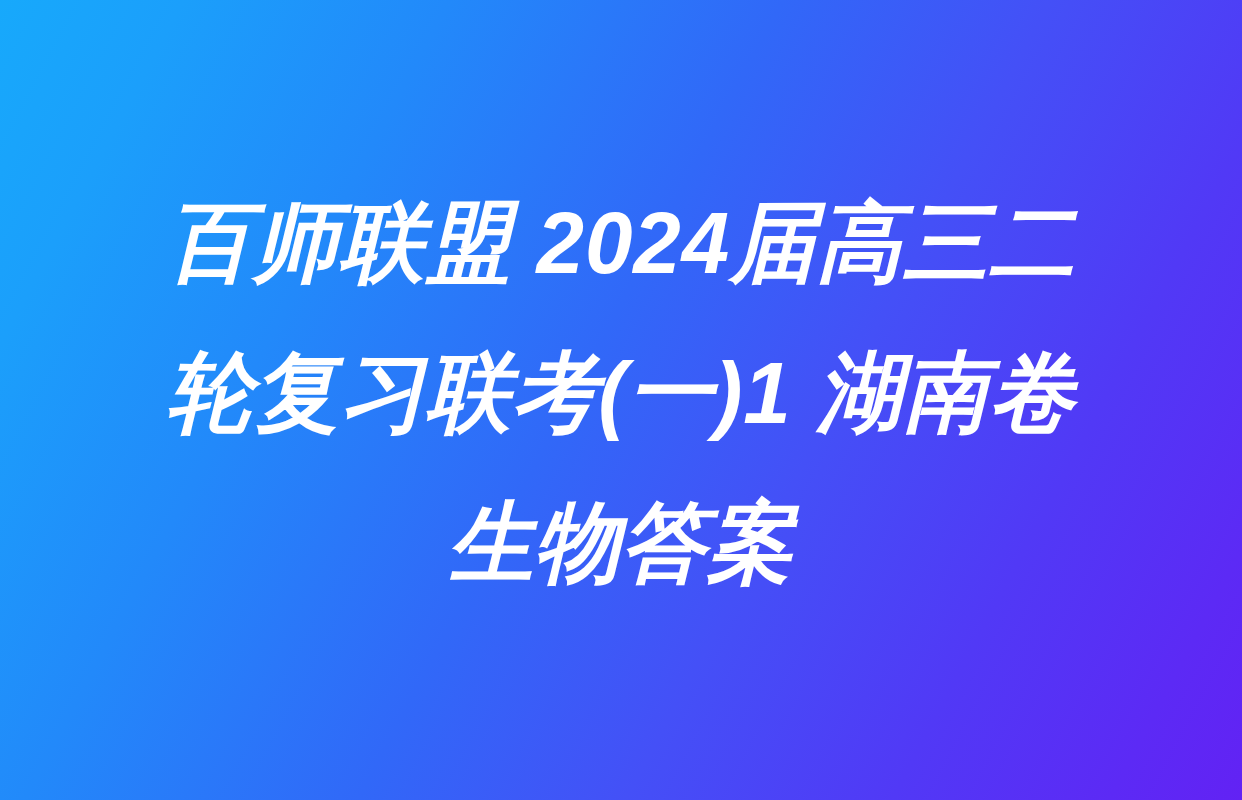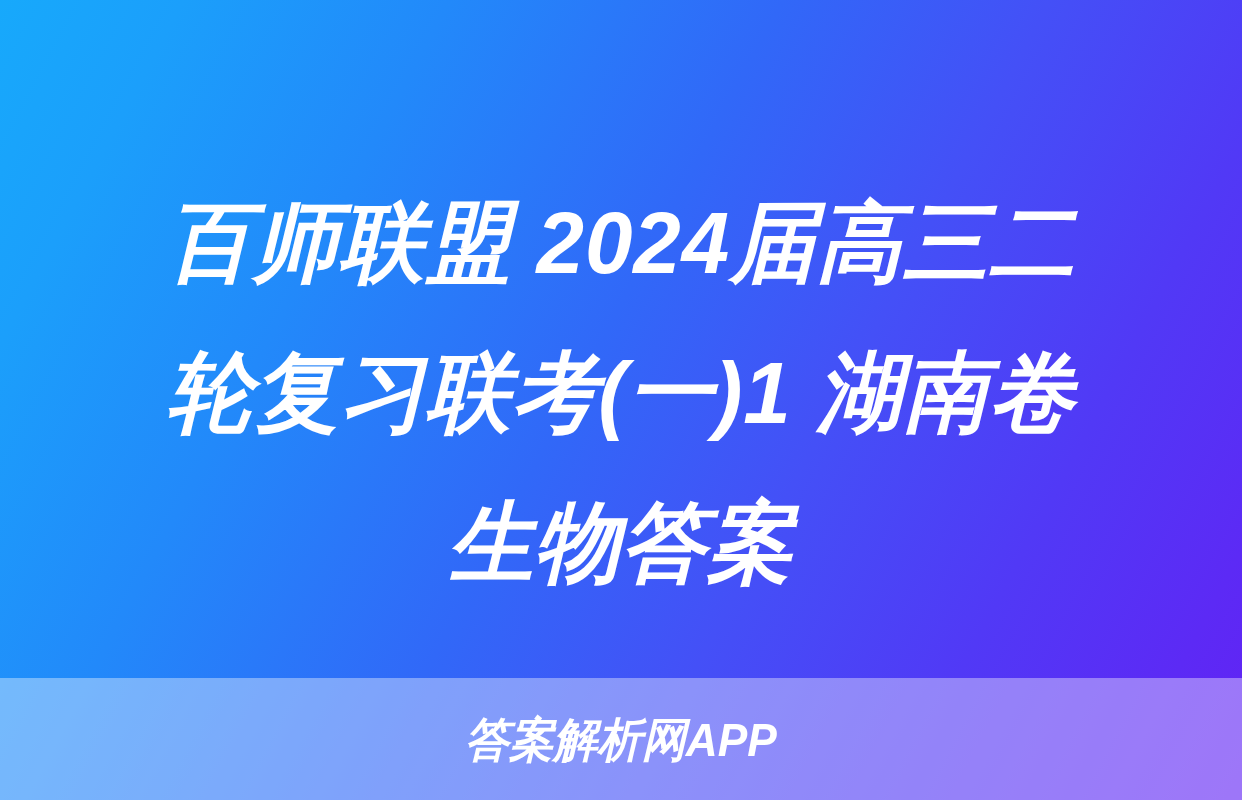--- a/index.html
+++ b/index.html
@@ -88,17 +88,14 @@
 <body>
 
 <div id="poster">
 
   <div id="title-block">
     <span class="title-line">百师联盟 2024届高三二</span>
     <span class="title-line">轮复习联考(一)1 湖南卷</span>
     <span class="title-line">生物答案</span>
   </div>
 
-  <div id="footer-band">
-    <span id="footer-brand">答案解析网APP</span>
-  </div>
 
 </div>
 
 </body></html>

